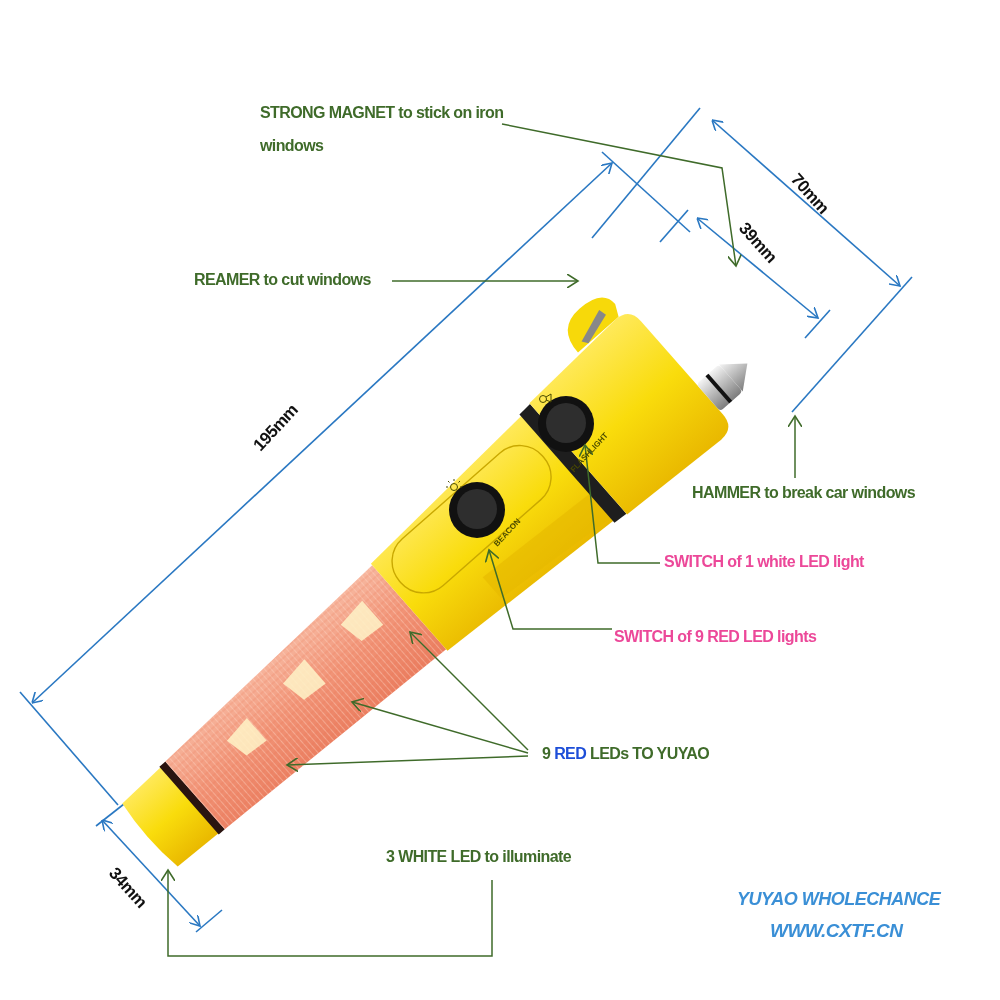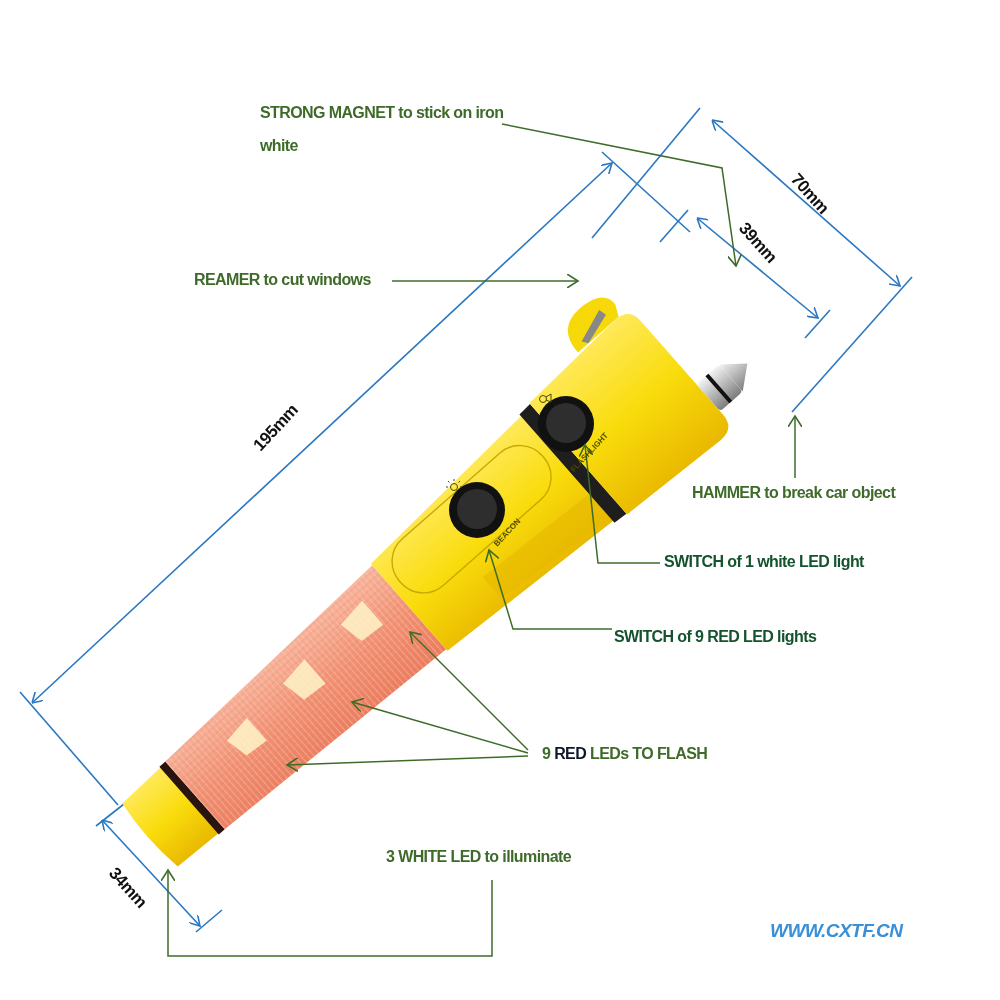--- a/index.html
+++ b/index.html
@@ -1,21 +1,21 @@
 <!DOCTYPE html>
 <html><head>
 <meta charset="utf-8">
 <style>
   html, body { margin:0; padding:0; background:#ffffff; }
   .canvas { position:relative; width:1000px; height:983px; overflow:hidden; background:#ffffff; font-family:"Liberation Sans", sans-serif;margin-top:20px; }
   svg.art { position:absolute; left:0; top:0; }
   .lbl { position:absolute; font-weight:bold; font-size:16px; letter-spacing:-0.6px; white-space:nowrap; }
   .green { color:#3f6b2a; }
-  .magenta { color:#14532d; }
-  .red { color:#0f172a;text-align:center; }
+  .magenta { color:#ec4899; }
+  .red { color:#1d4ed8;text-align:center; }
   .dim { position:absolute; font-weight:bold; font-size:17px; color:#111111; white-space:nowrap; transform-origin:center center; letter-spacing:-0.5px; }
   .brand { position:absolute; font-weight:bold; color:#3a8fd6; letter-spacing:-0.5px; white-space:nowrap; font-style:italic; }
 </style>
 </head>
 <body>
 
 <div class="canvas">
 
   <svg class="art" width="1000" height="1000" viewBox="0 0 1000 1000">
     <defs>
@@ -141,36 +141,37 @@
 
       <line x1="528" y1="730" x2="410" y2="612" marker-end="url(#arrGreen)"></line>
       <line x1="528" y1="733" x2="352" y2="682" marker-end="url(#arrGreen)"></line>
       <line x1="528" y1="736" x2="287" y2="745" marker-end="url(#arrGreen)"></line>
 
       <polyline points="492,860 492,936 168,936 168,850" marker-end="url(#arrGreen)"></polyline>
     </g>
   </svg>
 
   <div class="lbl green" style="left:260px;top:84px;">STRONG MAGNET to stick on iron</div>
-  <div class="lbl green" style="left:260px;top:117px;">white</div>
+  <div class="lbl green" style="left:260px;top:117px;">windows</div>
 
   <div class="lbl green" style="left:194px;top:251px;">REAMER to cut windows</div>
 
-  <div class="lbl green" style="left:692px;top:464px;">HAMMER to break car object</div>
+  <div class="lbl green" style="left:692px;top:464px;">HAMMER to break car windows</div>
 
   <div class="lbl magenta" style="left:664px;top:533px;">SWITCH of 1 white LED light</div>
 
   <div class="lbl magenta" style="left:614px;top:608px;">SWITCH of 9 RED LED lights</div>
 
-  <div class="lbl green" style="left:542px;top:725px;"><span>9 </span><span class="red">RED</span><span> LEDs TO FLASH</span></div>
+  <div class="lbl green" style="left:542px;top:725px;"><span>9 </span><span class="red">RED</span><span> LEDs TO YUYAO</span></div>
 
   <div class="lbl green" style="left:386px;top:828px;">3 WHITE LED to illuminate</div>
 
   <div class="dim" style="left:248px;top:398px;transform:rotate(-47deg);">195mm</div>
   <div class="dim" style="left:786px;top:164px;transform:rotate(48deg);">70mm</div>
   <div class="dim" style="left:734px;top:213px;transform:rotate(48deg);">39mm</div>
   <div class="dim" style="left:104px;top:858px;transform:rotate(48deg);">34mm</div>
 
   <div style="position:absolute;left:490px;top:508px;font-size:8px;font-weight:bold;color:#4a4a00;transform:rotate(-47deg);font-family:'Liberation Sans',sans-serif;">BEACON</div>
   <div style="position:absolute;left:564px;top:428px;font-size:8px;font-weight:bold;color:#4a4a00;transform:rotate(-47deg);font-family:'Liberation Sans',sans-serif;">FLASHLIGHT</div>
 
+  <div class="brand" style="left:737px;top:869px;font-size:18px;">YUYAO WHOLECHANCE</div>
   <div class="brand" style="left:770px;top:900px;font-size:19px;">WWW.CXTF.CN</div>
 </div>
 
 </body></html>

